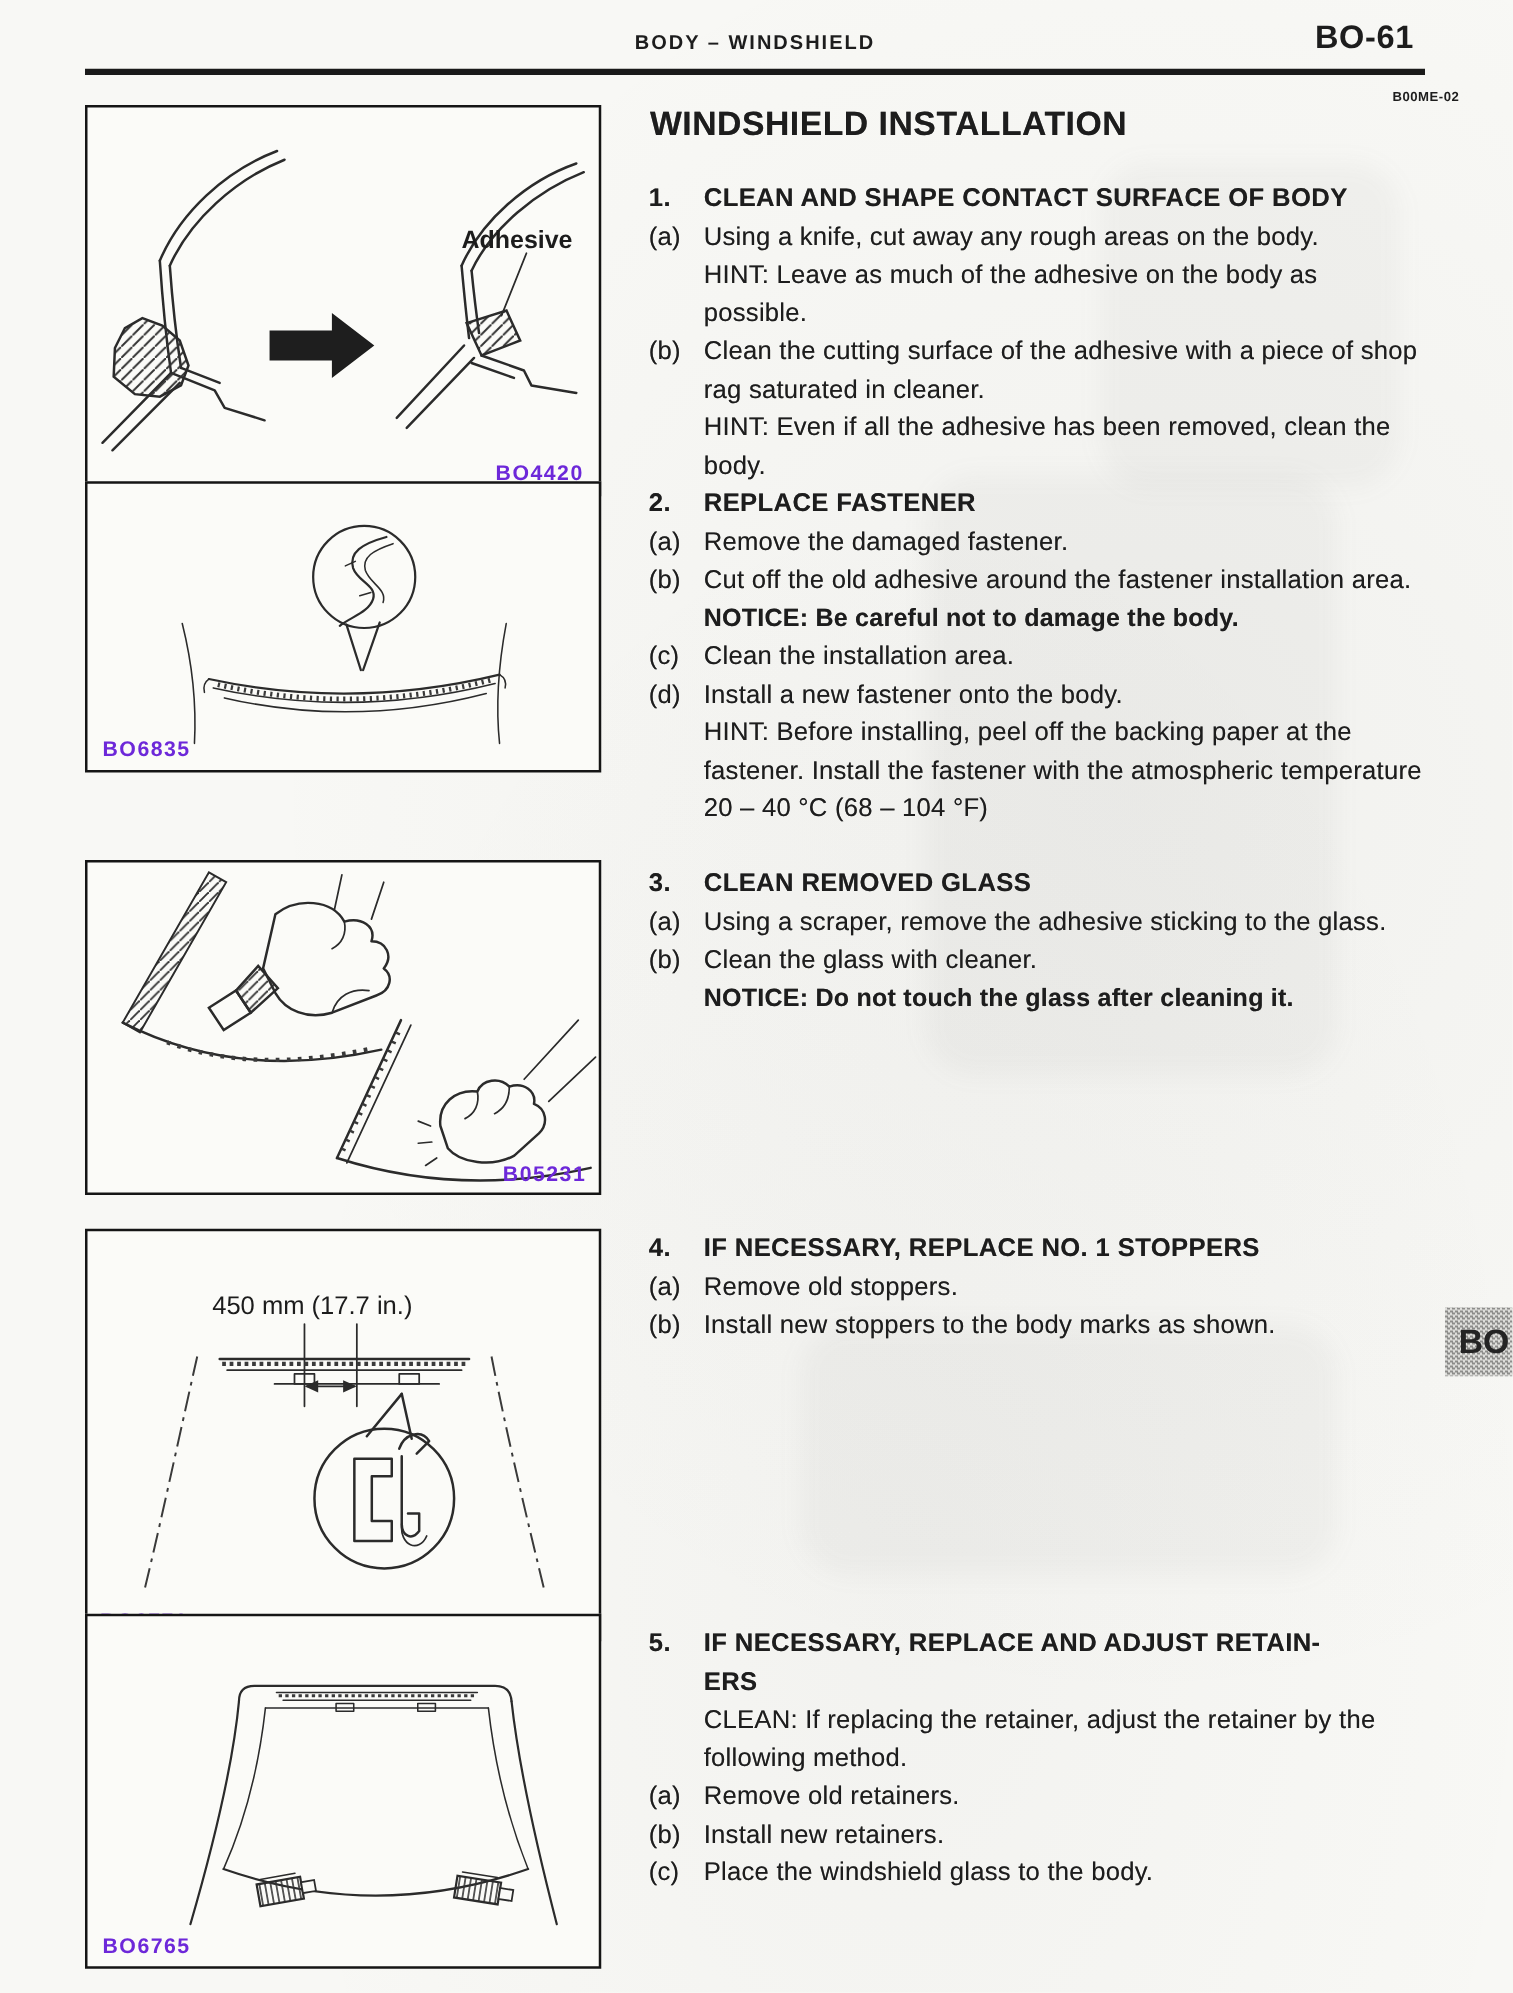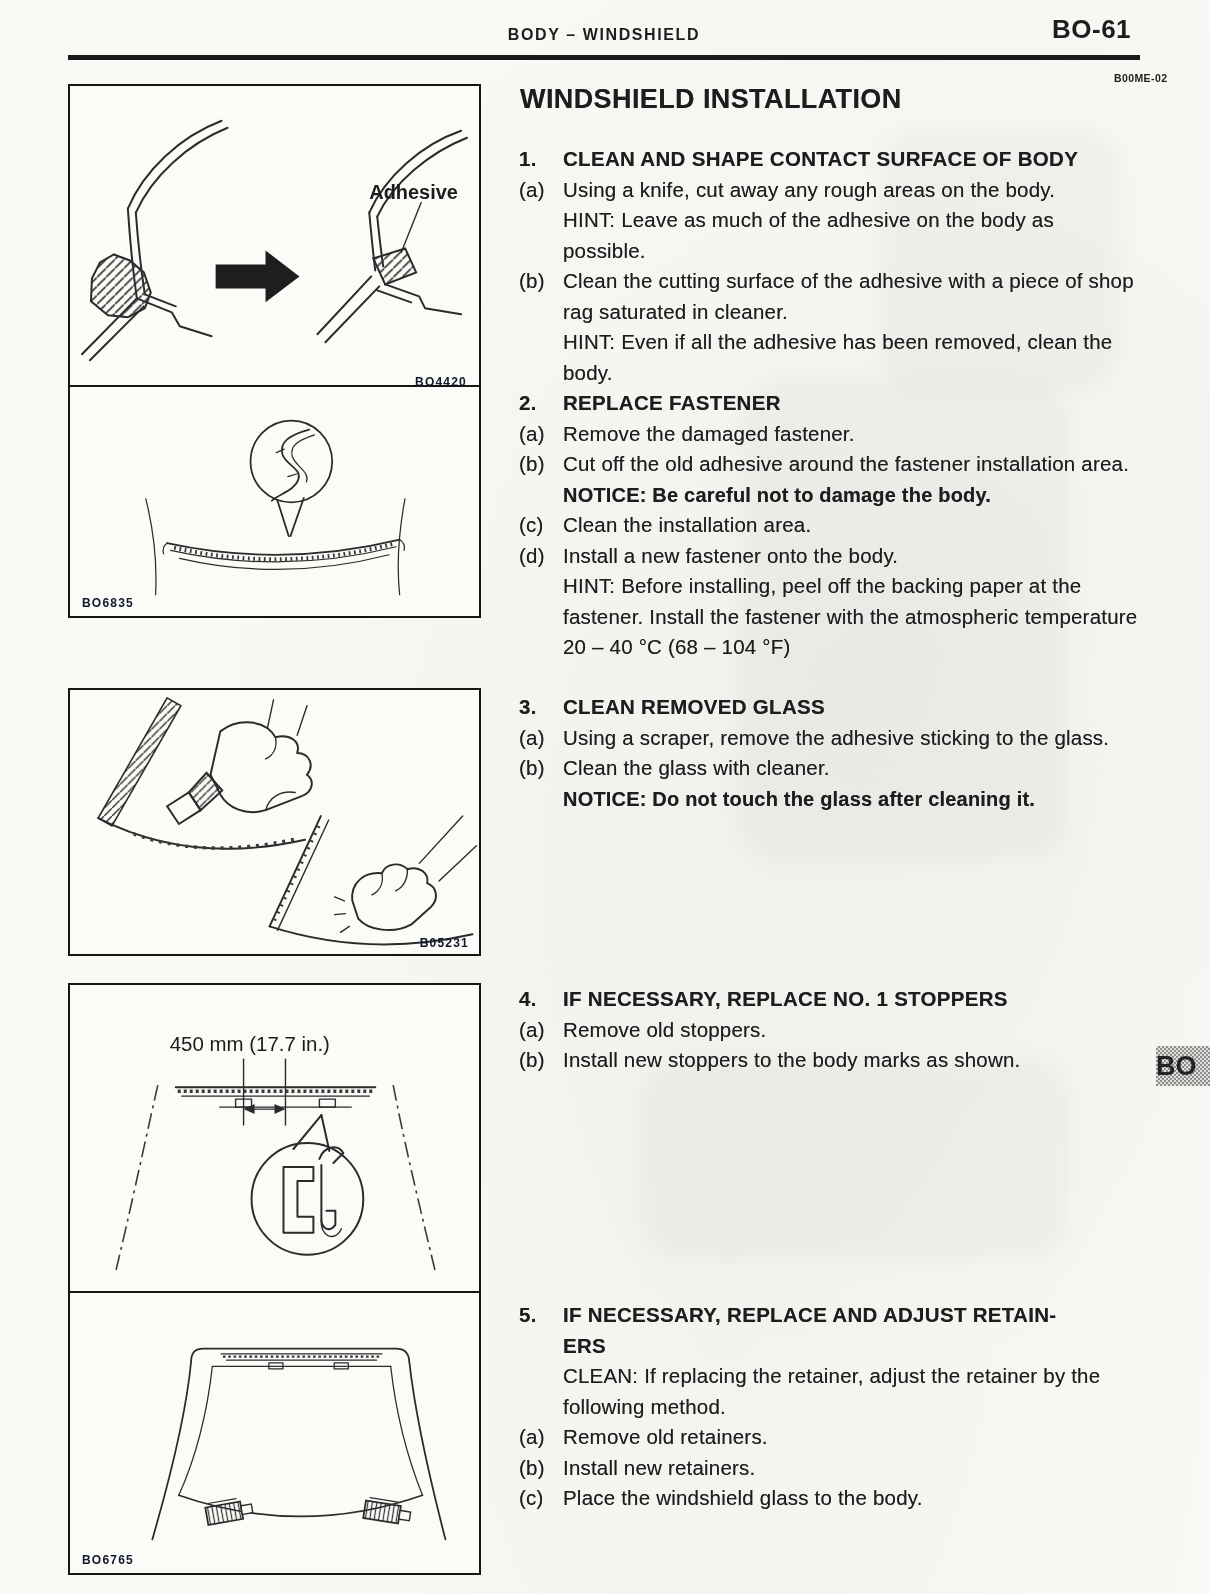--- a/index.html
+++ b/index.html
@@ -21,29 +21,29 @@
   .page-num{position:absolute;left:1052px;top:14px;font-size:26px;font-weight:700;letter-spacing:.5px;}
   .header-title{position:absolute;left:68px;top:26px;width:1072px;text-align:center;
     font-size:16px;font-weight:700;letter-spacing:1.6px;}
   .header-rule{position:absolute;left:68px;top:55px;width:1072px;height:5px;background:#1a1a1a;}
   .doc-code{position:absolute;left:1072px;top:72px;font-size:10.5px;font-weight:700;letter-spacing:.4px;margin-left:42px;}
 
   .main-title{position:absolute;left:520px;top:84px;font-size:27px;font-weight:700;letter-spacing:.4px;
     text-shadow:0 0 .5px rgba(0,0,0,.55);}
 
   
-  .side-tab{position:absolute;right:0;top:1046px;width:54px;height:40px;
+  .side-tab{position:absolute;right:0;top:1046px;width:54px;height:55px;
     background:repeating-conic-gradient(#8d8d8b 0% 25%, #dededb 0% 50%) 0 0/4px 4px;
-    display:flex;align-items:center;box-sizing:border-box;
+    display:flex;align-items:center;padding-left:11px;box-sizing:border-box;
     font-size:27px;font-weight:700;color:#242424;}
 
   
   .fig{position:absolute;left:68px;width:413px;border:2.5px solid #151515;background:#fbfbf8;box-sizing:border-box;}
   .fig svg{display:block;width:100%;height:100%;}
-  .figcode{position:absolute;font-size:12px;font-weight:700;letter-spacing:1.2px;color:#0f172a;}
+  .figcode{position:absolute;font-size:17px;font-weight:700;letter-spacing:1.2px;color:#6d28d9;}
   #fig1{top:84px;height:313px;}
   #fig2{top:385px;height:233px;}
   #fig3{top:688px;height:268px;}
   #fig4{top:983px;height:330px;}
   #fig5{top:1291px;height:284px;padding-left:47px;}
 
   svg text{font-family:"Liberation Sans", sans-serif;fill:#1c1c1c;}
   .ln{stroke:#2b2b2b;stroke-width:2;fill:none;stroke-linecap:round;stroke-linejoin:round;}
   .thin{stroke-width:1.4;}
   .dot{stroke:#3a3a3a;fill:none;}

